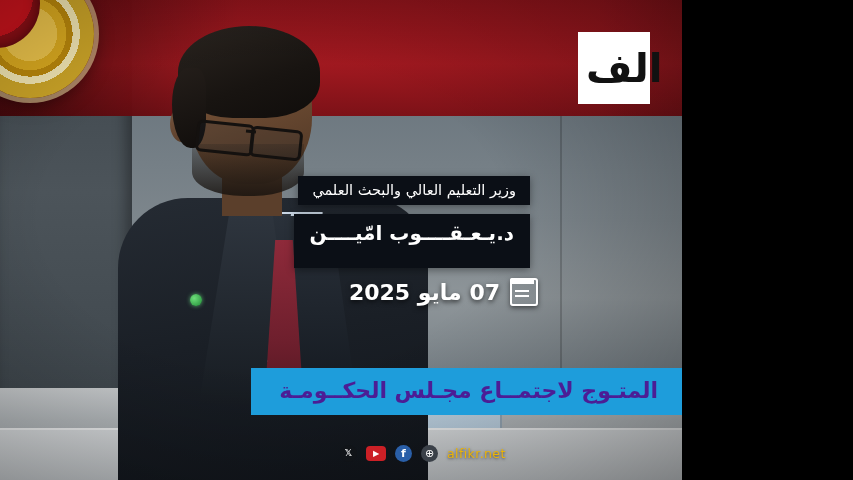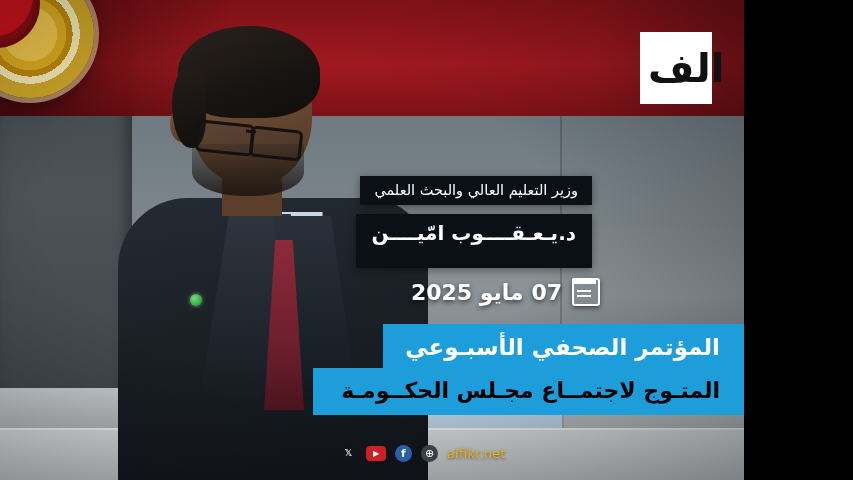--- a/index.html
+++ b/index.html
@@ -1,20 +1,20 @@
 <!DOCTYPE html>
 <html lang="ar"><head>
 <meta charset="utf-8">
 <style>
   html,body{margin:0;padding:0;background:#000;}
   body{font-family:"DejaVu Sans","Liberation Sans",sans-serif;}
 
   #stage{
     position:relative;
-    width:744px;height:480px;
+    width:682px;height:480px;
     overflow:hidden;
     background:#0d1520;
   }
 
   
   .bg{position:absolute;inset:0;}
   .bg-wall{
     position:absolute;inset:0;
     background:
       linear-gradient(180deg,#59646c 0%,#6d7880 22%,#7d868c 46%,#8e9599 62%,#7a8389 78%,#5f686e 100%);
@@ -186,21 +186,21 @@
 
   .headline{
     position:absolute;right:0;top:324px;
     background:#1e9ddb;color:#ffffff;
     direction:rtl;text-align:right;
     padding:10px 24px 10px 22px;
     font-size:23px;font-weight:700;letter-spacing:.3px;white-space:nowrap;
   }
   .headline2{
     position:absolute;right:0;top:368px;
-    background:#1e9ddb;color:#000000;
+    background:#1e9ddb;color:#4c1d95;
     direction:rtl;text-align:right;
     padding:10px 24px 12px 28px;
     font-size:22px;font-weight:700;letter-spacing:2px;white-space:nowrap;
   }
 
   
   .social{
     position:absolute;left:340px;bottom:18px;display:flex;align-items:center;gap:9px;
   }
   .sico{
@@ -267,21 +267,20 @@
   </div>
 
   <div class="tag" id="minister-role">وزير التعليم العالي والبحث العلمي</div>
   <div class="tag" id="minister-name">د.يـعـقــــوب امّيــــن</div>
 
   <div class="date-row">
     <div class="cal-icon"></div>
     <div class="date-text">07 مايو 2025</div>
   </div>
 
-  <div class="headline">المؤتمر الصحفي الأسبـوعي</div>
   <div class="headline2">المتـوج لاجتمــاع مجـلس الحكــومـة</div>
 
   <div class="social">
     <div class="sico x">𝕏</div>
     <div class="sico yt">▶</div>
     <div class="sico fb">f</div>
     <div class="sico web">⊕</div>
     <div class="site">alfikr.net</div>
   </div>
 

